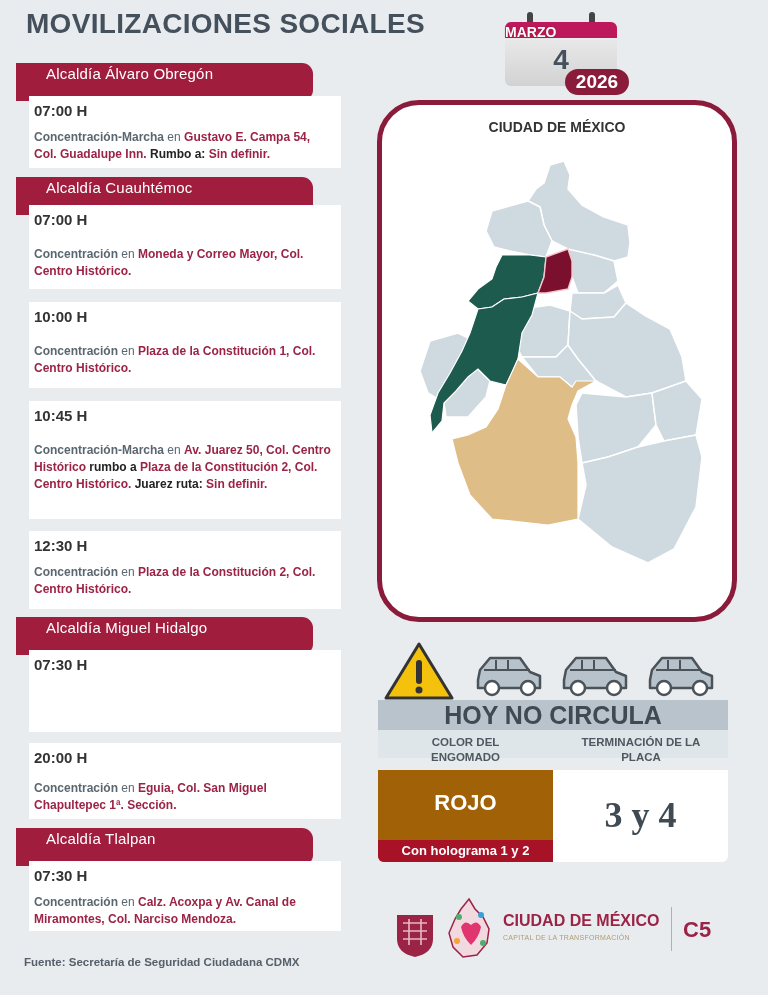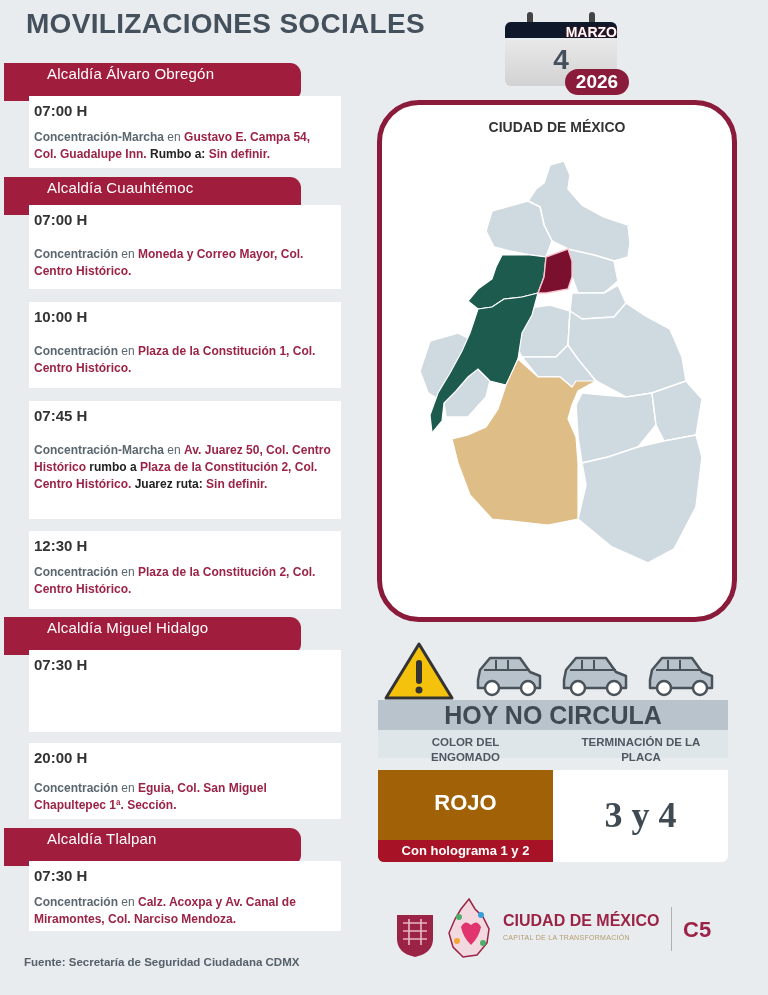--- a/index.html
+++ b/index.html
@@ -13,39 +13,39 @@
   .title {
     position: absolute; left: 26px; top: 8px;
     font-size: 28px; font-weight: bold; color: #44505c;
     letter-spacing: 0.3px;
   }
   
   .calendar { position: absolute; left: 505px; top: 12px; width: 124px; height: 84px; }
   .cal-ring { position: absolute; top: 0; width: 6px; height: 16px; background: #444; border-radius: 3px; }
   .cal-top {
     position: absolute; left: 0; top: 10px; width: 112px; height: 16px;
-    background: #0f172a; border-radius: 6px 6px 0 0;
-    color: #fff; font-size: 14px; font-weight: bold; text-align: right; line-height: 20px;
+    background: #be185d; border-radius: 6px 6px 0 0;
+    color: #fff; font-size: 14px; font-weight: bold; text-align: left; line-height: 20px;
     text-shadow: 0 0 2px #8a1b24;
   }
   .cal-body {
     position: absolute; left: 0; top: 28px; width: 112px; height: 46px;
     background: linear-gradient(#e8e8e8, #d2d2d2); border-radius: 0 0 6px 6px;
     color: #44505c; font-size: 28px; font-weight: bold; text-align: center; line-height: 40px;
   }
   .cal-year {
     position: absolute; left: 60px; top: 57px; width: 64px; height: 26px;
     background: #8a1b3a; color: #fff; border-radius: 13px;
     font-size: 19px; font-weight: bold; text-align: center; line-height: 26px;
   }
   
   .sec-head {
-    position: absolute; left: 4px; width: 297px; height: 38px;
+    position: absolute; left: 16px; width: 297px; height: 38px;
     background: #a01d3e; border-radius: 0 11px 11px 0;
-    color: #fff; font-size: 15px; padding-left: 43px; line-height: 21px;
+    color: #fff; font-size: 15px; padding-left: 30px; line-height: 21px;
     letter-spacing: 0.2px;
   }
   
   .card {
     position: absolute; left: 29px; width: 312px; background: #fff;
     padding: 6px 5px 0 5px;
   }
   .card .time { font-size: 15px; font-weight: bold; color: #333; margin-bottom: 10px; }
   .card .desc { font-size: 12px; font-weight: bold; line-height: 17px; }
   .card .desc .kind { color: #5b6770; }
@@ -105,21 +105,21 @@
     <span class="kind">Concentración</span><span class="mid"> en </span><span class="place">Moneda y Correo Mayor, Col. Centro Histórico.</span>
   </div>
 </div>
 <div class="card" style="top:302px;height:86px">
   <div class="time" style="margin-bottom:18px">10:00 H</div>
   <div class="desc">
     <span class="kind">Concentración</span><span class="mid"> en </span><span class="place">Plaza de la Constitución 1, Col. Centro Histórico.</span>
   </div>
 </div>
 <div class="card" style="top:401px;height:118px">
-  <div class="time" style="margin-bottom:18px">07:45 H</div>
+  <div class="time" style="margin-bottom:18px">10:45 H</div>
   <div class="desc">
     <span class="kind">Concentración-Marcha</span><span class="mid"> en </span><span class="place">Av. Juarez 50, Col. Centro Histórico</span><span class="blk"> rumbo a </span><span class="place">Plaza de la Constitución 2, Col. Centro Histórico.</span><span class="blk"> Juarez ruta: </span><span class="place">Sin definir.</span>
   </div>
 </div>
 <div class="card" style="top:531px;height:78px">
   <div class="time" style="">12:30 H</div>
   <div class="desc">
     <span class="kind">Concentración</span><span class="mid"> en </span><span class="place">Plaza de la Constitución 2, Col. Centro Histórico.</span>
   </div>
 </div>

